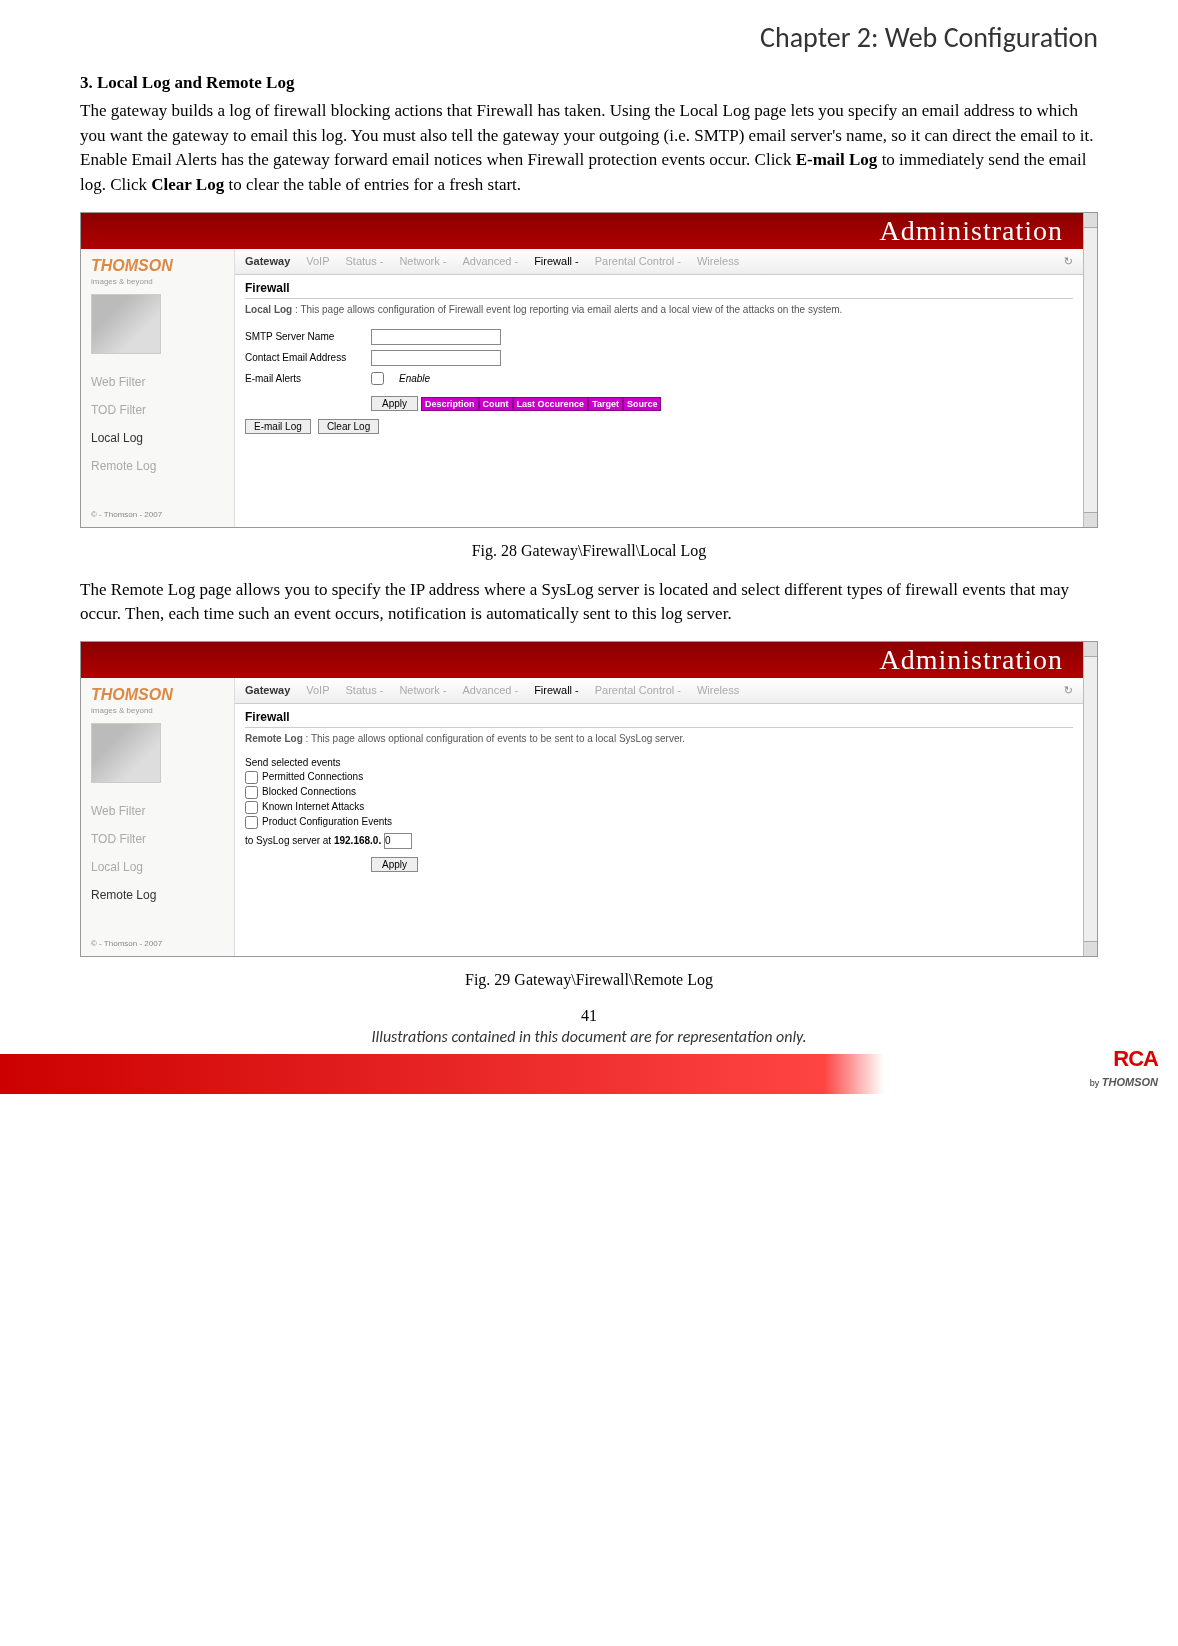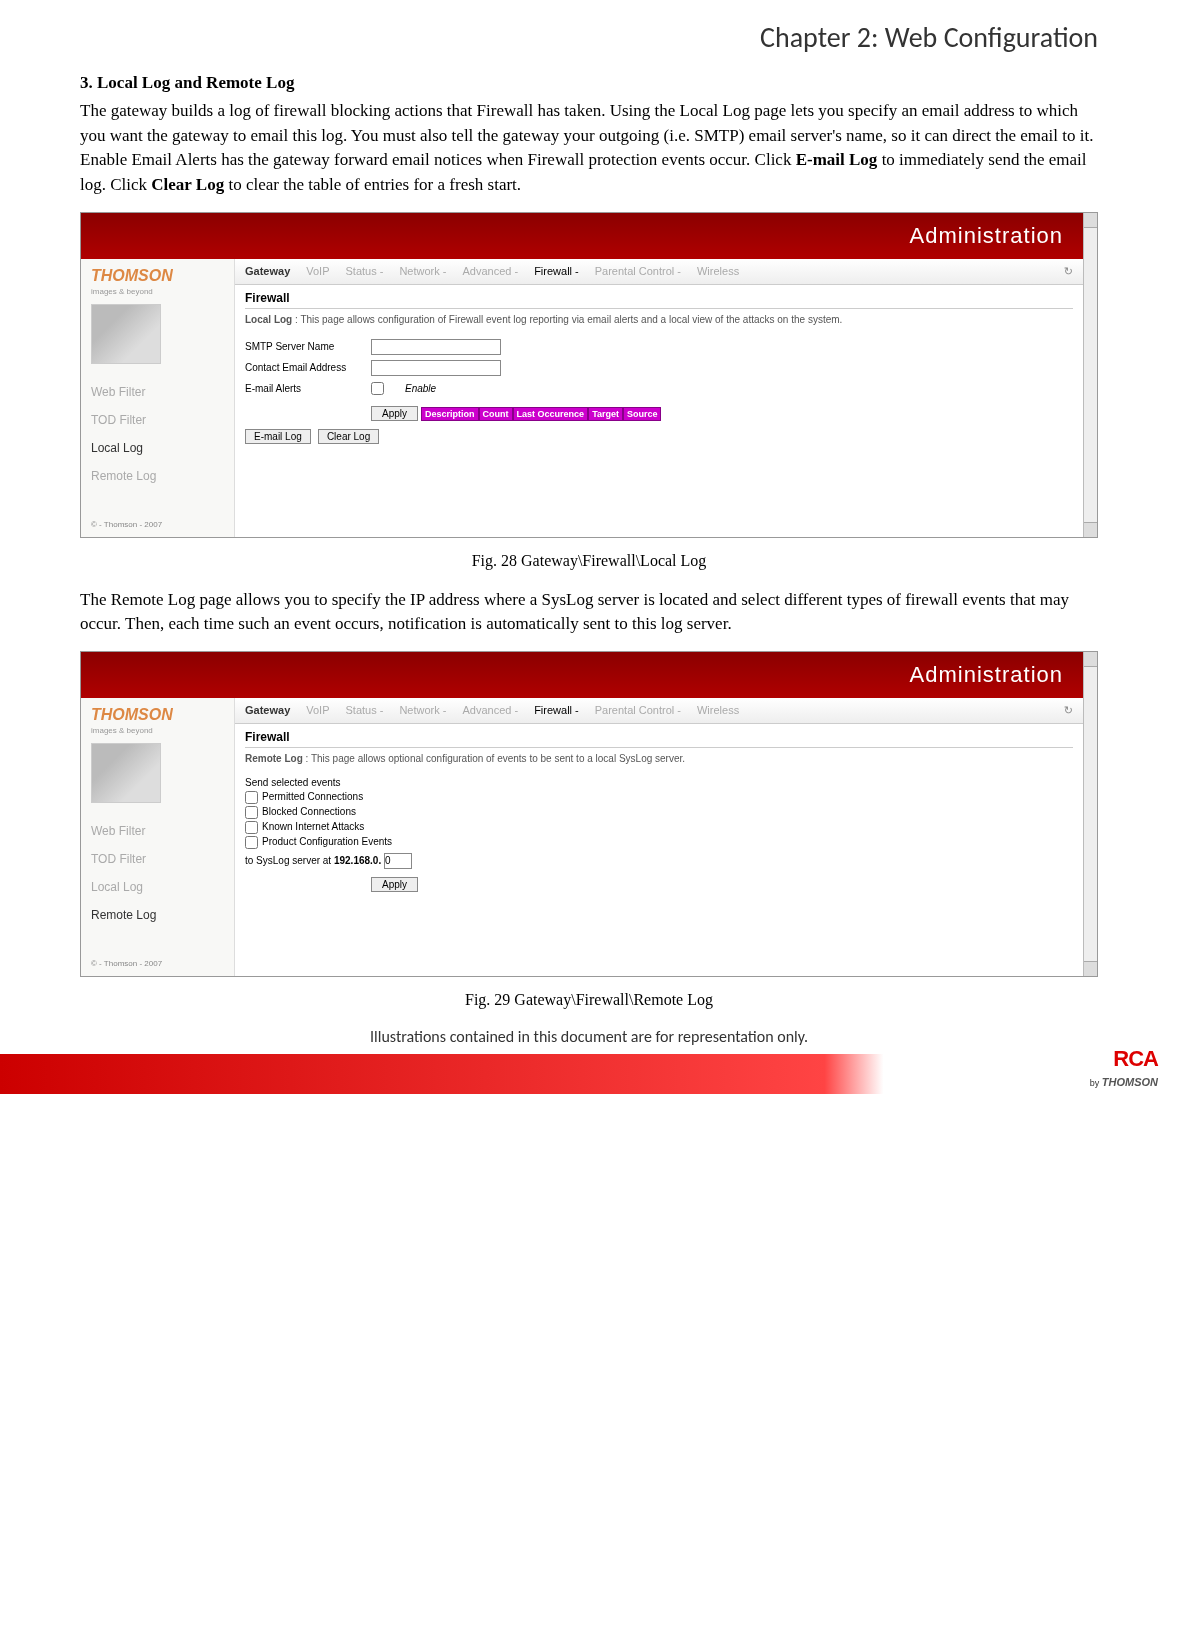--- a/index.html
+++ b/index.html
@@ -4,34 +4,34 @@
   <style>
     * { box-sizing: border-box; margin: 0; padding: 0; }
     body { font-family: "Times New Roman", serif; background: white; color: #000; width: 1178px; }
     .page { padding: 20px 80px 0 80px; }
     .chapter-title { text-align: right; font-family: Calibri, Arial, sans-serif; font-size: 28px; color: #333; margin-bottom: 18px; }
     .section-heading { font-weight: bold; font-size: 17px; margin: 10px 0 6px 0; }
     .body-text { font-size: 17px; line-height: 1.45; margin-bottom: 14px; }
     .body-text b { font-weight: bold; }
     .fig-caption { text-align: center; font-size: 16px; margin: 14px 0 18px 0; }
     .page-num { text-align: center; font-size: 16px; margin-top: 18px; }
-    .disclaimer { text-align: center; font-family: Calibri, Arial, sans-serif; font-size: 16px; color: #333; margin-top: 2px; }
+    .disclaimer { text-align: center; font-style: italic; font-family: Calibri, Arial, sans-serif; font-size: 16px; color: #333; margin-top: 2px; }
     .footer-bar { height: 40px; background: linear-gradient(to right, #c00 0%, #f44 70%, #fff 75%); margin-top: 8px; position: relative; }
     .footer-brand { position: absolute; right: 20px; bottom: 4px; text-align: right; font-family: Arial, sans-serif; }
     .footer-brand .rca { color: #d00; font-weight: bold; font-size: 22px; letter-spacing: -1px; }
     .footer-brand .by { font-size: 9px; color: #333; }
     .footer-brand .thomson { font-size: 11px; font-weight: bold; font-style: italic; color: #555; }
 
     
     .screenshot { border: 1px solid #999; margin: 6px 0; font-family: Arial, sans-serif; font-size: 11px; position: relative; background: #fbfbf9; }
     .shot-scrollbar { position: absolute; right: 0; top: 0; bottom: 0; width: 14px; background: #eee; border-left: 1px solid #bbb; }
     .shot-scrollbar::before { content: ""; position: absolute; top: 0; left: 0; right: 0; height: 14px; background: #ddd; border-bottom: 1px solid #aaa; }
     .shot-scrollbar::after { content: ""; position: absolute; bottom: 0; left: 0; right: 0; height: 14px; background: #ddd; border-top: 1px solid #aaa; }
     .shot-inner { margin-right: 14px; }
-    .shot-header { background: linear-gradient(#8b0000, #b00000); color: white; height: 46px; display: flex; justify-content: flex-end; align-items: center; padding-right: 20px; font-size: 22px; font-family: Liberation Sans, sans-serif; letter-spacing: 1px; }
+    .shot-header { background: linear-gradient(#8b0000, #b00000); color: white; height: 36px; display: flex; justify-content: flex-end; align-items: center; padding-right: 20px; font-size: 28px; font-family: Liberation Serif, serif; letter-spacing: 1px; }
     .shot-body { display: flex; }
     .shot-left { width: 154px; background: #f8f8f6; border-right: 1px solid #ddd; padding: 8px 0 8px 10px; }
     .brand-logo { font-weight: bold; font-style: italic; color: #d84; font-size: 16px; margin-bottom: 2px; }
     .brand-tag { font-size: 8px; color: #999; display: block; margin-bottom: 8px; }
     .avatar { width: 70px; height: 60px; background: linear-gradient(135deg, #bbb 30%, #ddd 70%); border: 1px solid #ccc; margin-bottom: 14px; }
     .side-item { font-family: Verdana, sans-serif; font-size: 12px; color: #aaa; padding: 7px 0; }
     .side-item.active { color: #333; }
     .side-footer { font-size: 8px; color: #888; margin-top: 30px; }
     .shot-right { flex: 1; background: #fff; }
     .tabrow { display: flex; border-bottom: 1px solid #ccc; background: linear-gradient(#fff, #eee); height: 26px; align-items: center; padding-left: 10px; gap: 16px; font-size: 11px; }
@@ -107,21 +107,21 @@
               <span class="lbl">SMTP Server Name</span>
               <input type="text" style="">
             </div>
             <div class="form-row">
               <span class="lbl">Contact Email Address</span>
               <input type="text" style="">
             </div>
             <div class="form-row">
               <span class="lbl">E-mail Alerts</span>
               <input type="checkbox" style="">
-              <span class="enable" style="font-style:italic; margin-left:21px;">Enable</span>
+              <span class="enable" style="font-style:italic; margin-left:15px;">Enable</span>
             </div>
             <button class="apply-btn">Apply</button>
             <div class="log-table-head">
               <span>Description</span>
               <span>Count</span>
               <span>Last Occurence</span>
               <span>Target</span>
               <span>Source</span>
             </div>
             <div class="btn-row">
@@ -181,20 +181,21 @@
             </div>
             <button class="apply-btn" style="margin-left:126px;">Apply</button>
           </div>
         </div>
       </div>
     </div>
   </div>
 
   <div class="fig-caption">Fig. 29 Gateway\Firewall\Remote Log</div>
 
+  <div class="page-num">41</div>
   <div class="disclaimer">Illustrations contained in this document are for representation only.</div>
 </div>
 
 <div class="footer-bar">
   <div class="footer-brand">
     <span class="rca">RCA</span><br>
     <span class="by">by </span><span class="thomson">THOMSON</span>
   </div>
 </div>
 

